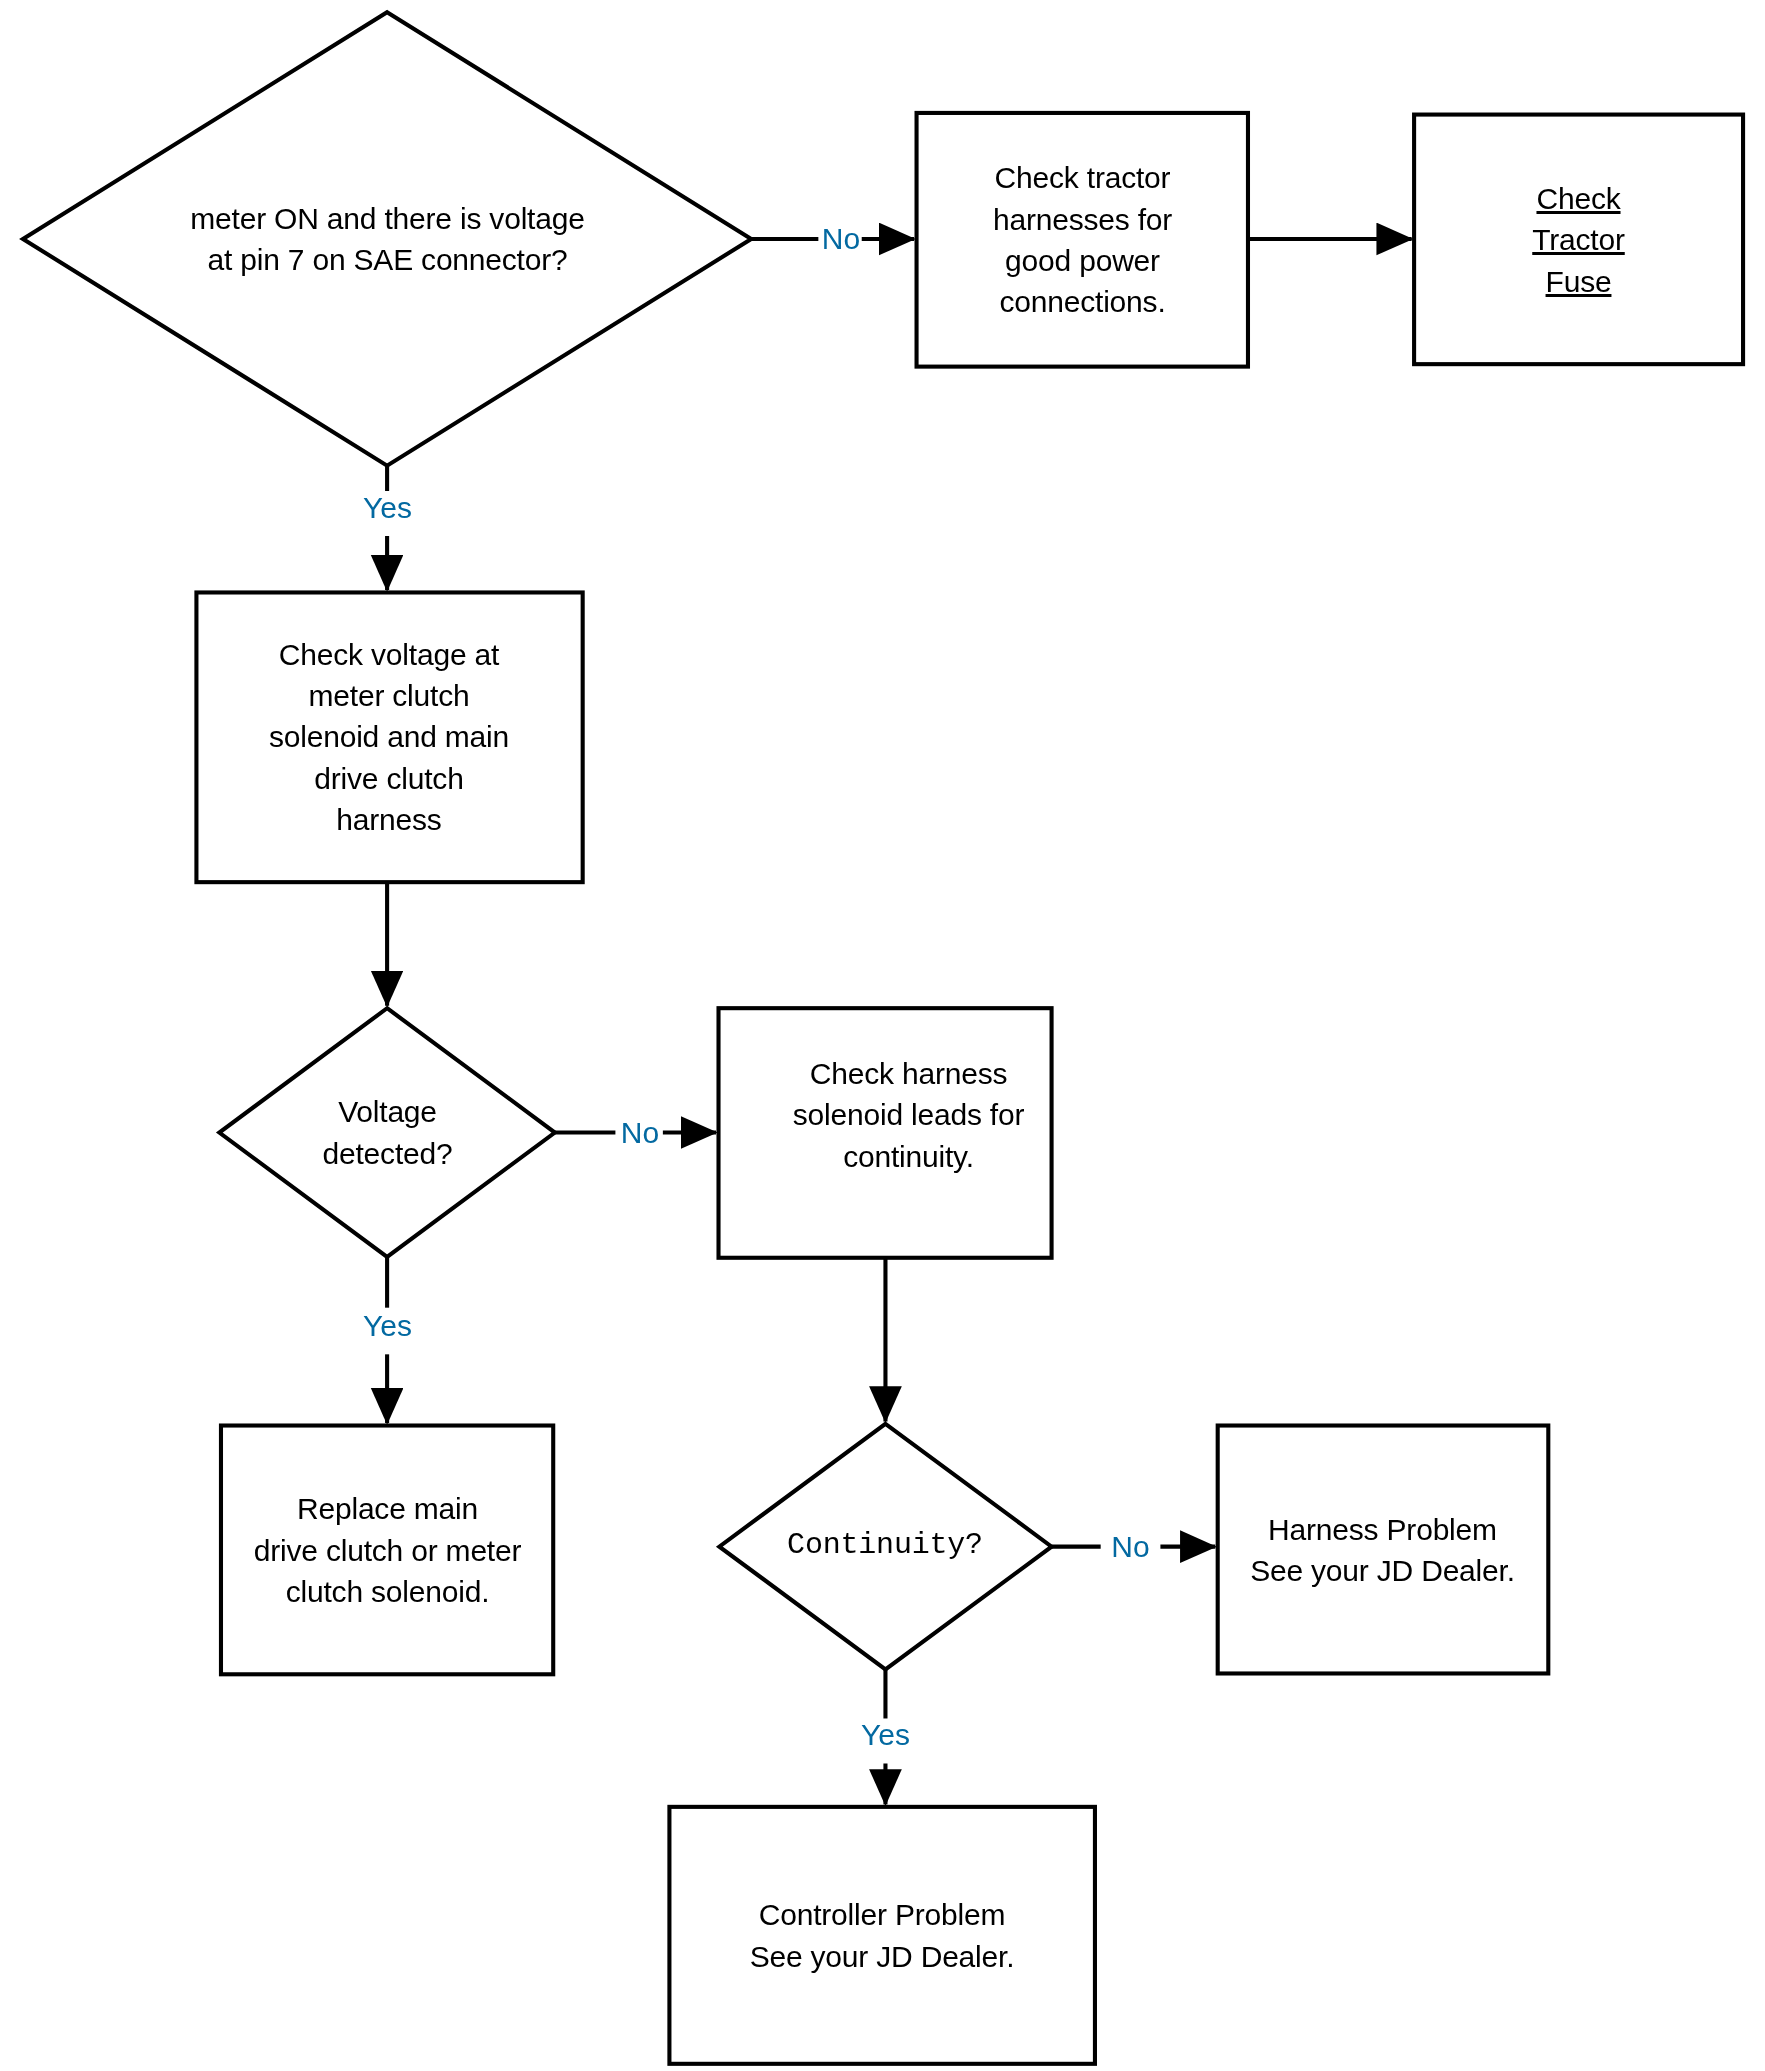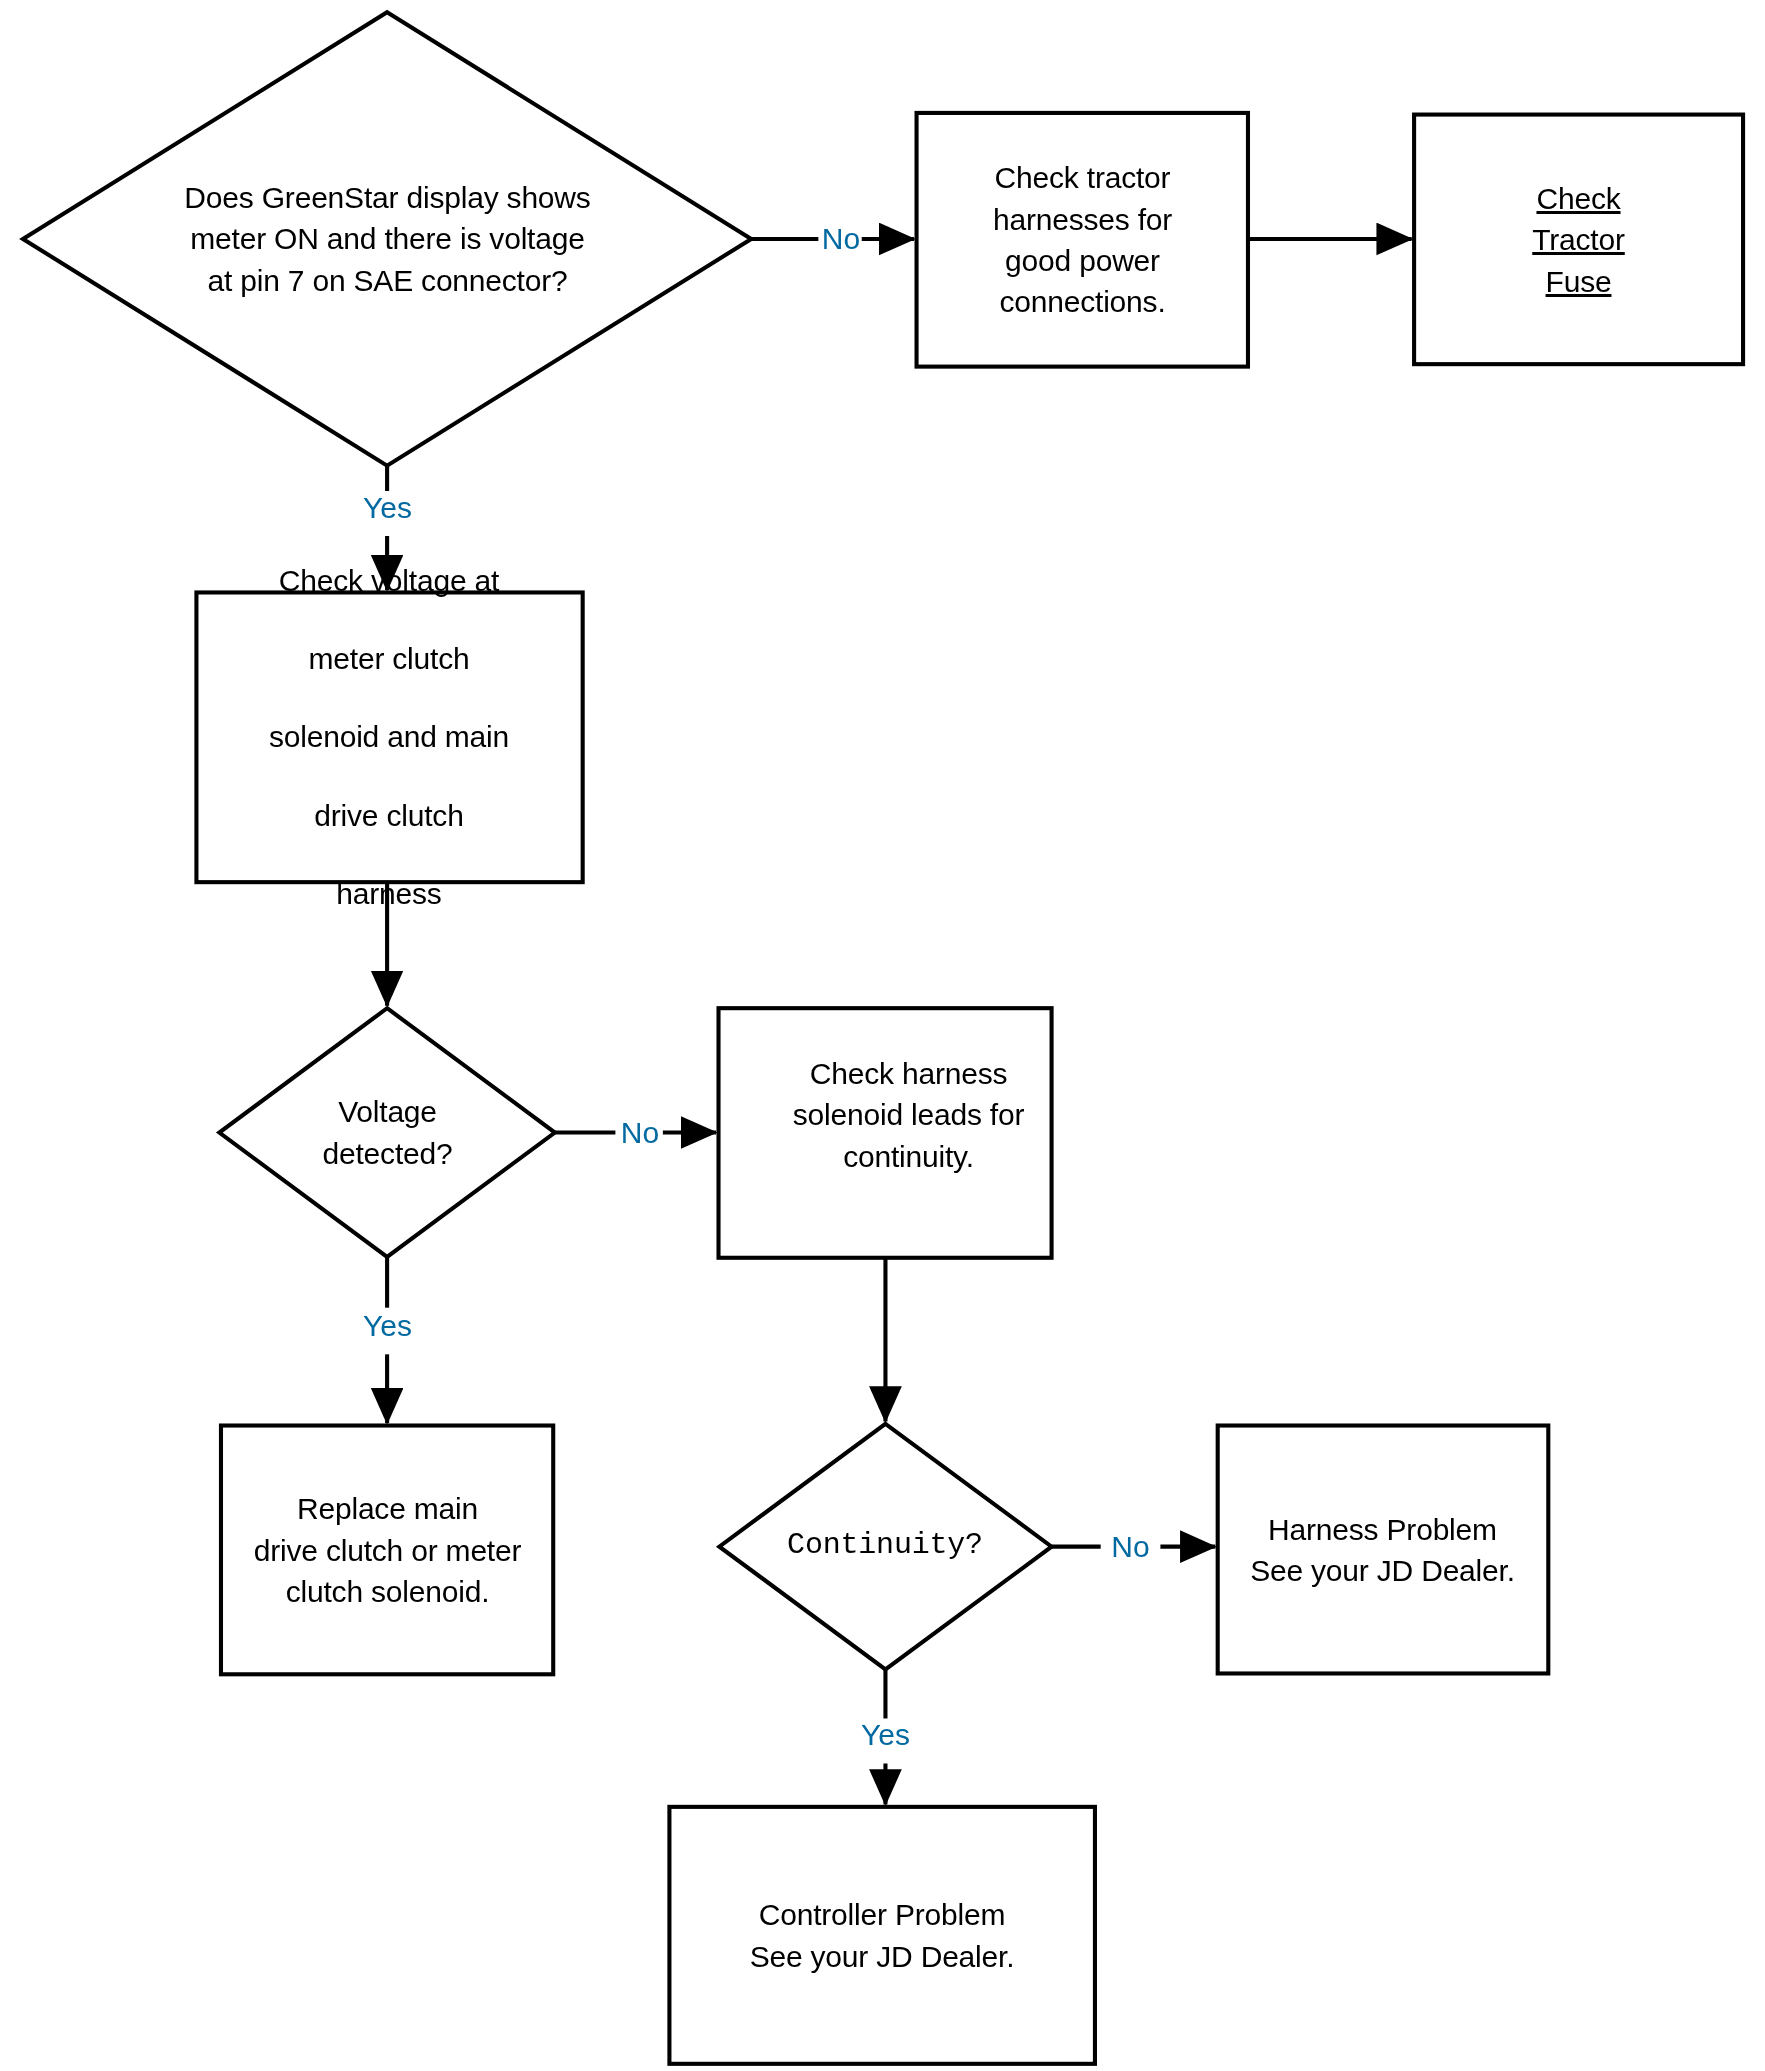--- a/index.html
+++ b/index.html
@@ -99,39 +99,38 @@
     <line x1="1082" y1="1537" x2="1082" y2="1737" stroke="#000000" stroke-width="5" marker-end="url(#arrowhead)"></line>
 
     <line x1="1285" y1="1890" x2="1345" y2="1890" stroke="#000000" stroke-width="5"></line>
     <line x1="1418" y1="1890" x2="1485" y2="1890" stroke="#000000" stroke-width="5" marker-end="url(#arrowhead)"></line>
 
     <line x1="1082" y1="2040" x2="1082" y2="2100" stroke="#000000" stroke-width="5"></line>
     <line x1="1082" y1="2155" x2="1082" y2="2205" stroke="#000000" stroke-width="5" marker-end="url(#arrowhead)"></line>
   </svg>
 
   <div class="node-label" style="left:142px; top:149px; width:491px; height:180px;">
-    <span class="lbl-line">Does GreenStar display shows</span>
     <span class="lbl-line">meter ON and there is voltage</span>
     <span class="lbl-line">at pin 7 on SAE connector?</span>
   </div>
 
   <div class="node-label" style="left:917px; top:113px; width:331px; height:254px;">
     <span class="lbl-line">Check tractor</span>
     <span class="lbl-line">harnesses for</span>
     <span class="lbl-line">good power</span>
     <span class="lbl-line">connections.</span>
   </div>
 
   <div class="node-label" style="left:1414px; top:115px; width:329px; height:250px;text-decoration:underline;">
     <span class="lbl-line">Check</span>
     <span class="lbl-line">Tractor</span>
     <span class="lbl-line">Fuse</span>
   </div>
 
-  <div class="node-label" style="left:196px; top:592px; width:386px; height:290px;gap:37px;">
+  <div class="node-label" style="left:196px; top:592px; width:386px; height:290px;">
     <span class="lbl-line">Check voltage at</span>
     <span class="lbl-line">meter clutch</span>
     <span class="lbl-line">solenoid and main</span>
     <span class="lbl-line">drive clutch</span>
     <span class="lbl-line">harness</span>
   </div>
 
   <div class="node-label" style="left:240px; top:1075px; width:295px; height:115px;">
     <span class="lbl-line">Voltage</span>
     <span class="lbl-line">detected?</span>

